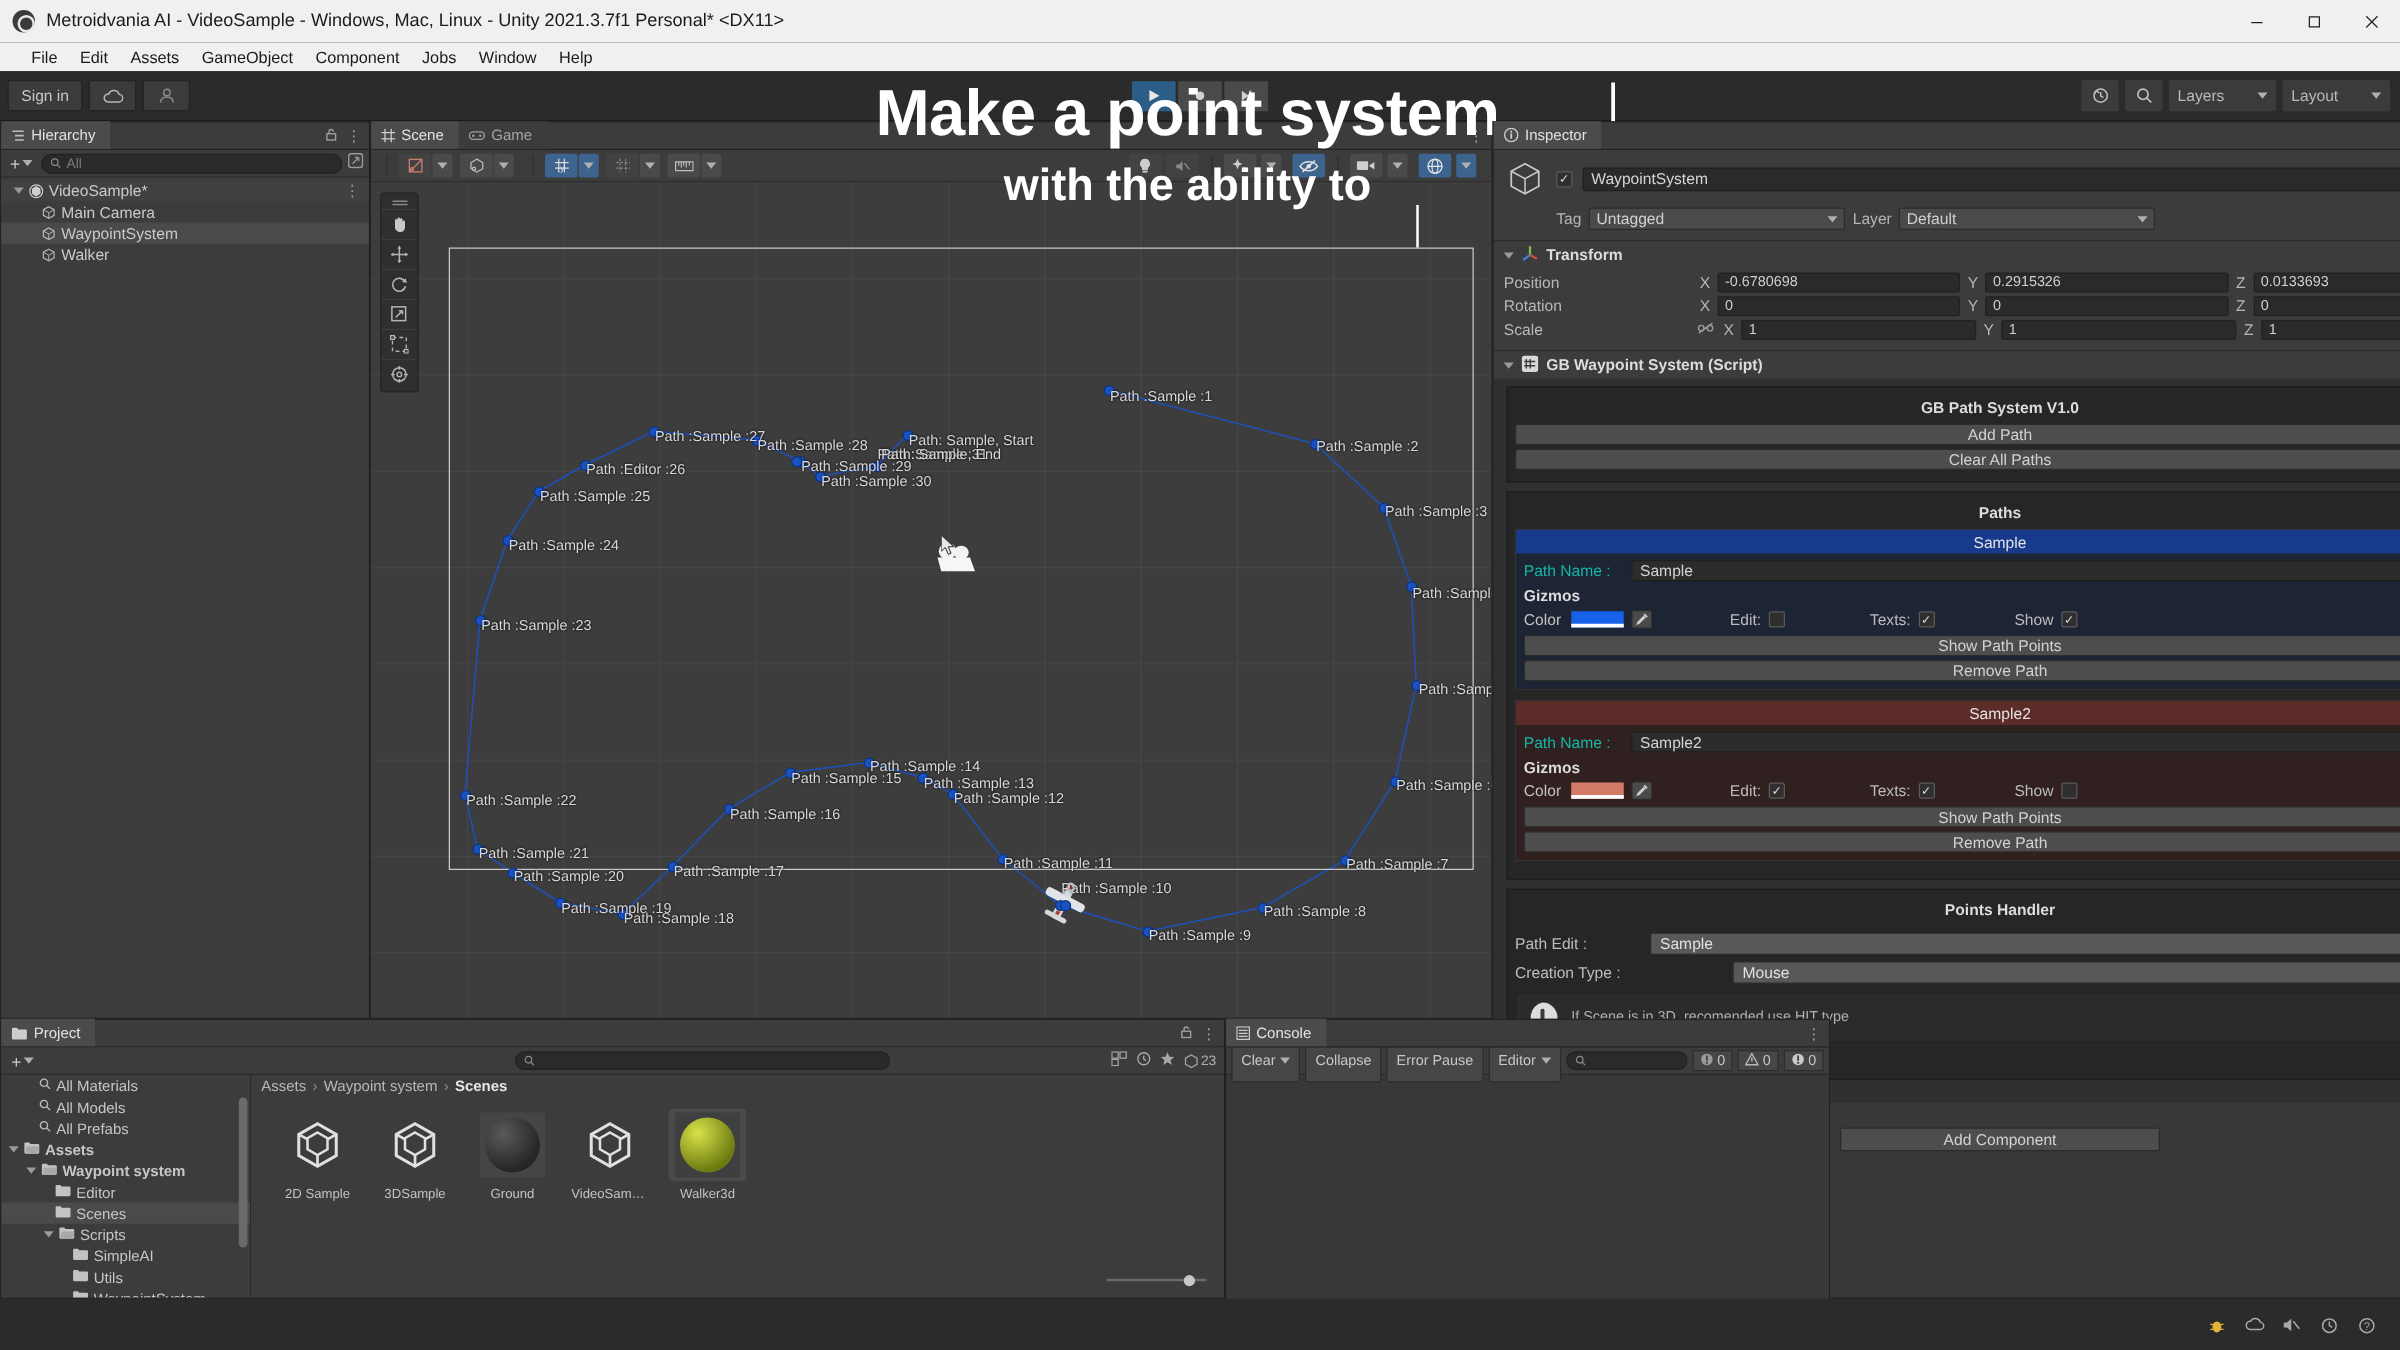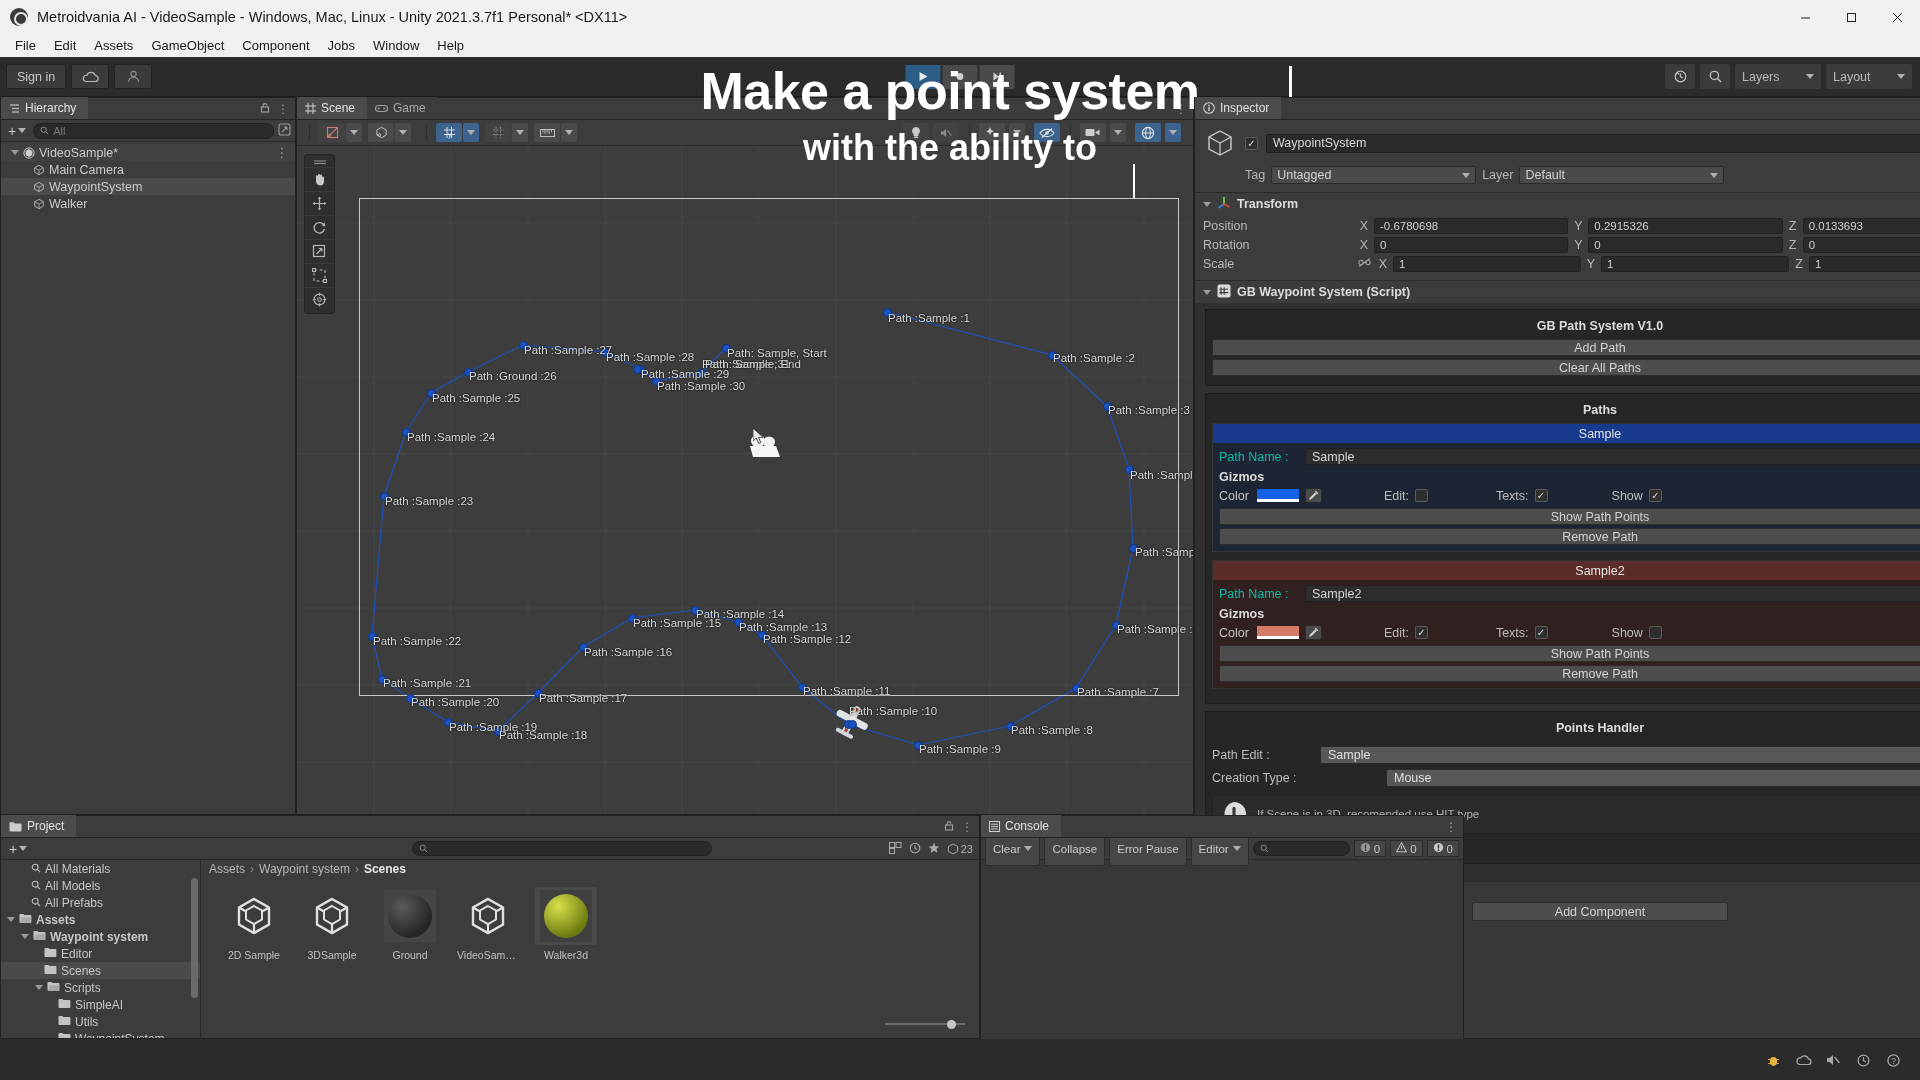--- a/index.html
+++ b/index.html
@@ -14,21 +14,21 @@
     background:#3b3b3b; position:relative; flex:none; }
   .titlebar .ico::after { content:""; position:absolute; left:4px; top:4px; width:10px;height:10px;
     border-radius:50%; border:2px solid #e8e8e8; }
   .titlebar .txt { font-size:14.5px; white-space:nowrap; }
   .wbtns { margin-left:auto; display:flex; height:34px; }
   .wbtn { width:46px; height:34px; display:flex; align-items:center; justify-content:center;
     font-size:14px; color:#222; }
 
   
   .menubar { position:absolute; left:0; top:34px; width:1920px; height:23px;
-    background:#f0f0f0; color:#1a1a1a; display:flex; align-items:center; padding-left:6px; }
+    background:#f0f0f0; color:#1a1a1a; display:flex; align-items:center; padding-left:16px; }
   .menubar .mi { font-size:13px; padding:3px 9px; cursor:default; }
 
   
   .toolbar { position:absolute; left:0; top:57px; width:1920px; height:40px;
     background:#2b2b2b; border-bottom:1px solid #1b1b1b; display:flex; align-items:center; }
   .tb-left { display:flex; align-items:center; gap:5px; padding-left:6px; }
   .tb-btn { height:25px; background:#3b3b3b; border:1px solid #232323; border-radius:2px;
     display:flex; align-items:center; justify-content:center; padding:0 10px; font-size:12.5px;
     color:#c7c7c7; }
   .tb-cloud, .tb-acct { width:38px; padding:0; }
@@ -661,21 +661,21 @@
           <div class="wp-label" style="left: 287px; top: 500px;">Path :Sample :16</div>
           <div class="wp-label" style="left: 242px; top: 546px;">Path :Sample :17</div>
           <div class="wp-label" style="left: 202px; top: 583px;">Path :Sample :18</div>
           <div class="wp-label" style="left: 152px; top: 575px;">Path :Sample :19</div>
           <div class="wp-label" style="left: 114px; top: 550px;">Path :Sample :20</div>
           <div class="wp-label" style="left: 86px; top: 531px;">Path :Sample :21</div>
           <div class="wp-label" style="left: 76px; top: 489px;">Path :Sample :22</div>
           <div class="wp-label" style="left: 88px; top: 349px;">Path :Sample :23</div>
           <div class="wp-label" style="left: 110px; top: 285px;">Path :Sample :24</div>
           <div class="wp-label" style="left: 135px; top: 246px;">Path :Sample :25</div>
-          <div class="wp-label" style="left: 172px; top: 224px;">Path :Ground :26</div>
+          <div class="wp-label" style="left: 172px; top: 224px;">Path :Editor :26</div>
           <div class="wp-label" style="left: 227px; top: 198px;">Path :Sample :27</div>
           <div class="wp-label" style="left: 309px; top: 205px;">Path :Sample :28</div>
           <div class="wp-label" style="left: 344px; top: 222px;">Path :Sample :29</div>
           <div class="wp-label" style="left: 360px; top: 234px;">Path :Sample :30</div>
           <div class="wp-label" style="left: 405px; top: 212px;">Path :Sample :31</div>
           <div class="wp-label" style="left: 430px; top: 201px;">Path: Sample, Start</div>
           <div class="wp-label" style="left: 408px; top: 212px;">Path: Sample, End</div>
         </div>
     </div>
   </div>

